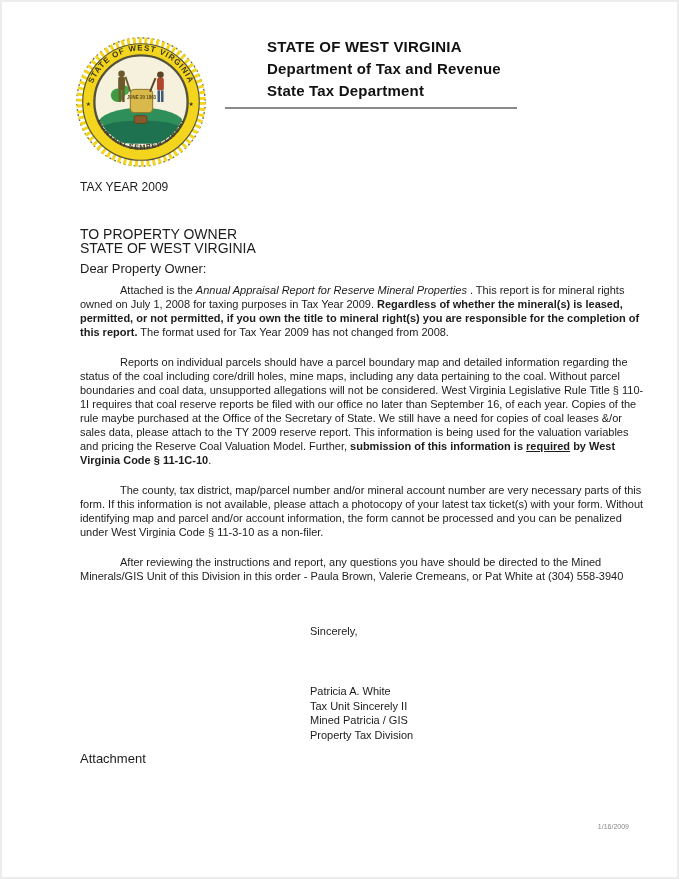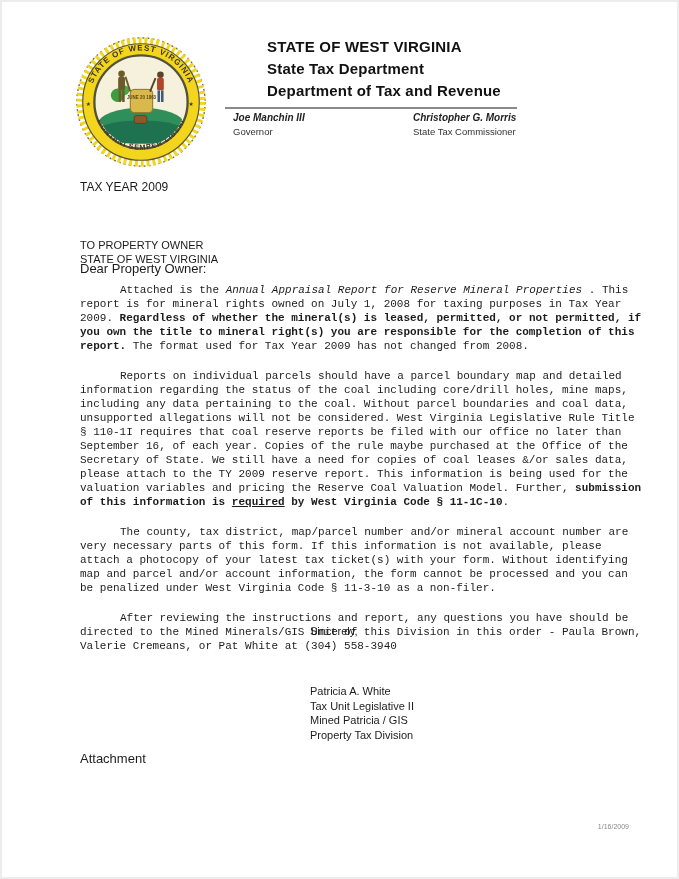--- a/index.html
+++ b/index.html
@@ -27,26 +27,26 @@
   }
   .officials { position: relative; width: 292px; height: 34px; }
   .official { position: absolute; top: 0; }
   .official .name { font-size: 10px; font-weight: bold; font-style: italic; color: #222; }
   .official .title { font-size: 9.5px; color: #333; margin-top: 3px; }
   #official-left  { left: 8px; }
   #official-right { left: 188px; }
 
   
   #tax-year   { left: 80px; top: 180px; font-size: 12px; font-weight: normal; }
-  #recipient  { left: 80px; top: 238px; font-size: 11px; line-height: 14px; }
+  #recipient  { left: 80px; top: 227px; font-size: 14px; line-height: 14px; }
   #salutation { left: 80px; top: 261px; font-size: 13px; }
   #paragraphs { left: 80px; top: 283px; width: 564px; }
   .para {
     font-size: 11px; line-height: 14px; margin: 0 0 16px 0;
-    text-indent: 40px; text-align: left; color: #1c1c1c; font-family: Liberation Mono, monospace;
+    text-indent: 40px; text-align: left; color: #1c1c1c;
   }
   #closing    { left: 310px; top: 613px; font-size: 11px; margin-top: 12px; }
   #signature  { left: 310px; top: 684px; font-size: 11px; line-height: 14.5px; }
   #attachment { left: 80px;  top: 751px; font-size: 13px; }
   #footer-date { right: 50px; top: 823px; font-size: 7px; color: #888; }
 </style>
 </head>
 <body>
 
 <div class="abs" id="seal">
@@ -100,33 +100,23 @@
         <rect x="84" y="45" width="2" height="15" transform="rotate(22 84 45)" fill="#5c4326"></rect>
       </g>
 
       <rect x="63" y="84" width="13" height="8" rx="2" fill="#8a5a2b" stroke="#5f3c16" stroke-width="0.8"></rect>
     </g>
   </svg>
 </div>
 
 <div class="abs" id="header-right">
   <div class="agency-title">STATE OF WEST VIRGINIA</div>
+  <div class="agency-title">Department of Tax and Revenue</div>
   <div class="agency-title">State Tax Department</div>
-  <div class="agency-title">Department of Tax and Revenue</div>
   <hr class="hdr-divider">
-  <div class="officials">
-    <div class="official" id="official-left">
-      <div class="name">Joe Manchin III</div>
-      <div class="title">Governor</div>
-    </div>
-    <div class="official" id="official-right">
-      <div class="name">Christopher G. Morris</div>
-      <div class="title">State Tax Commissioner</div>
-    </div>
-  </div>
 </div>
 
 <div class="abs" id="tax-year">TAX YEAR 2009</div>
 
 <div class="abs" id="recipient">
   <div>TO PROPERTY OWNER</div>
   <div>STATE OF WEST VIRGINIA</div>
 </div>
 
 <div class="abs" id="salutation">Dear Property Owner:</div>
@@ -135,20 +125,20 @@
     <p class="para"><span>Attached is the </span><span style="font-style: italic;">Annual Appraisal Report for Reserve Mineral Properties</span><span> .  This report is for mineral rights owned on July 1, 2008 for taxing purposes in Tax Year 2009.  </span><span style="font-weight: bold;">Regardless of whether the mineral(s) is leased, permitted, or not permitted, if you own the title to mineral right(s) you are responsible for the completion of this report.</span><span>  The format used for Tax Year 2009 has not changed from 2008.</span></p>
     <p class="para"><span>Reports on individual parcels should have a parcel boundary map and detailed information regarding the status of the coal including core/drill holes, mine maps, including any data pertaining to the coal.  Without parcel boundaries and coal data, unsupported allegations will not be considered. West Virginia Legislative Rule Title § 110-1I requires that coal reserve reports be filed with our office no later than September 16, of each year.  Copies of the rule maybe purchased at the Office of the Secretary of State. We still have a need for copies of coal leases &amp;/or sales data, please attach to the TY 2009 reserve report.  This information is being used for the valuation variables and pricing the Reserve Coal Valuation Model. Further, </span><span style="font-weight: bold;">submission of this information is </span><span style="font-weight: bold; text-decoration: underline;">required</span><span style="font-weight: bold;"> by West Virginia Code § 11-1C-10</span><span>.</span></p>
     <p class="para"><span>The county, tax district, map/parcel number and/or mineral account number are very necessary parts of this form.  If this information is not available, please attach a photocopy of your latest tax ticket(s) with your form.  Without identifying map and parcel and/or account information, the form cannot be processed and you can be penalized under West Virginia Code § 11-3-10 as a non-filer.</span></p>
     <p class="para"><span>After reviewing the instructions and report, any questions you have should be directed to the Mined Minerals/GIS Unit of this Division in this order - Paula Brown, Valerie Cremeans, or Pat White at (304) 558-3940</span></p>
   </div>
 
 <div class="abs" id="closing">Sincerely,</div>
 
 <div class="abs" id="signature">
   <div>Patricia A. White</div>
-  <div>Tax Unit Legislative II</div>
+  <div>Tax Unit Sincerely II</div>
   <div>Mined Patricia / GIS</div>
   <div>Property Tax Division</div>
 </div>
 
 <div class="abs" id="attachment">Attachment</div>
 
 <div class="abs" id="footer-date">1/16/2009</div>
 
 </body></html>

